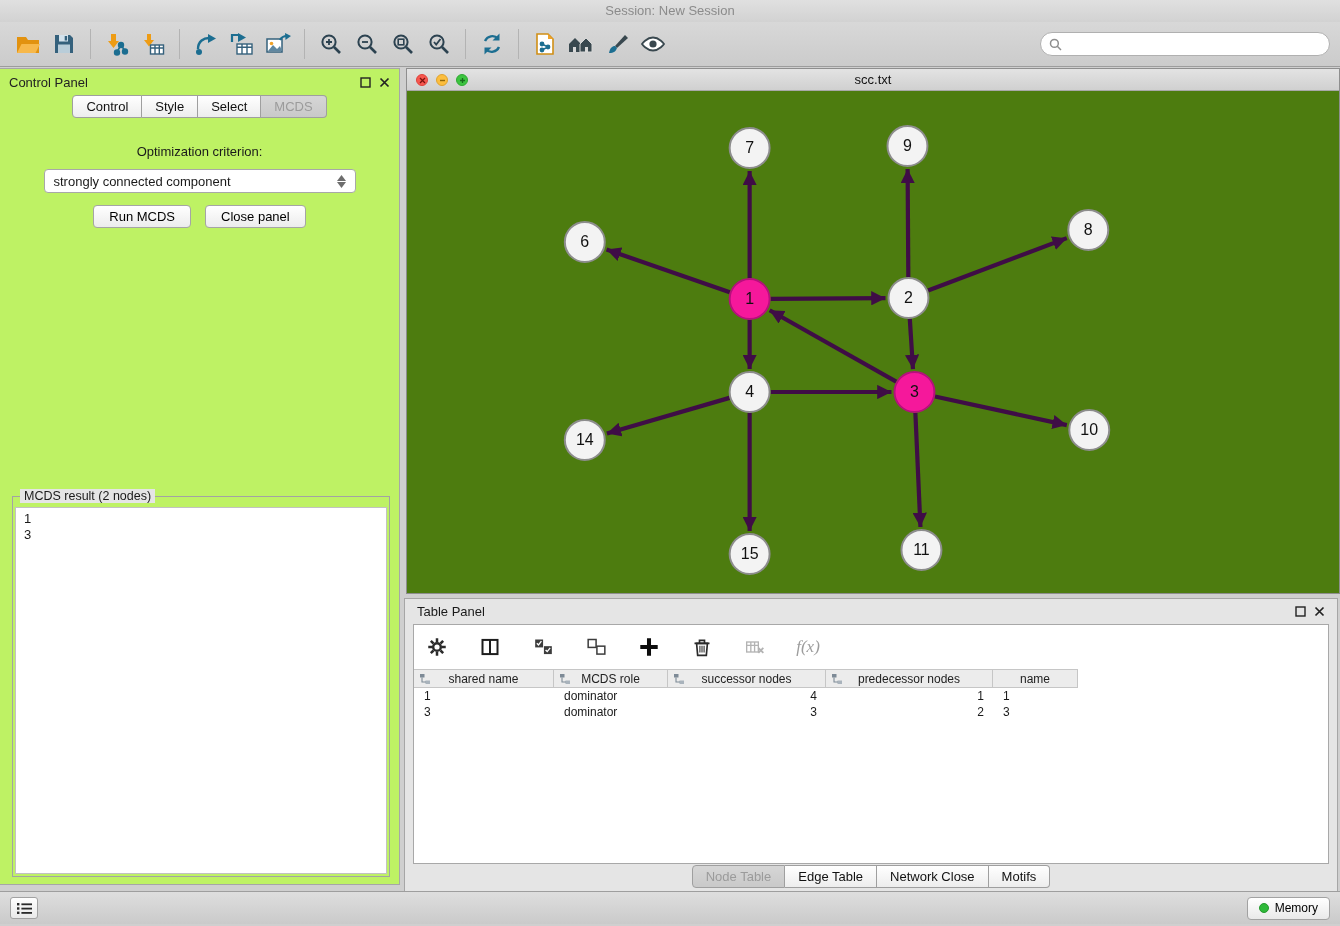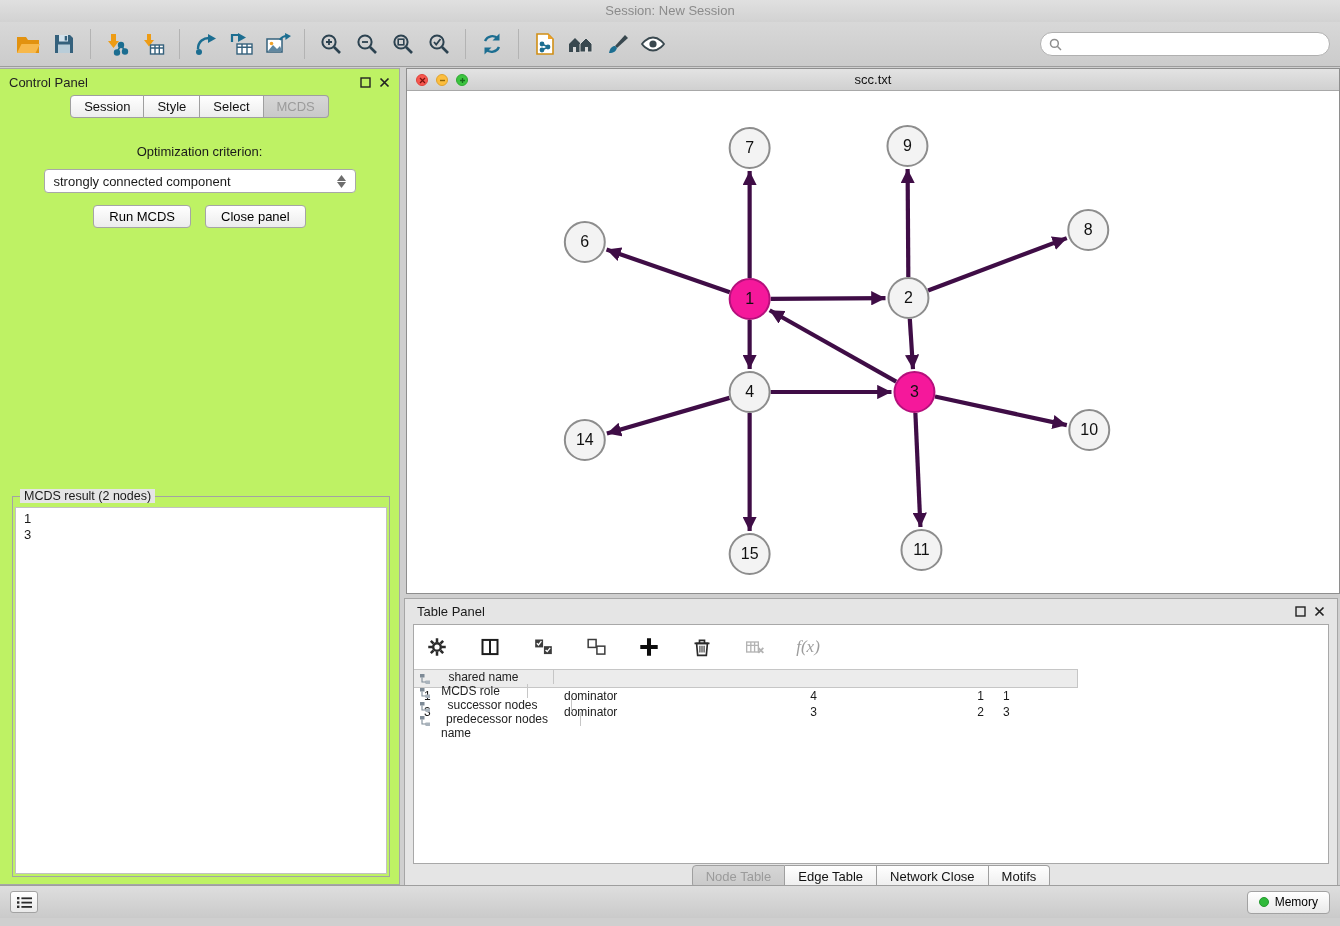--- a/index.html
+++ b/index.html
@@ -81,21 +81,21 @@
     background:#fff; border:1px solid #c2c2c2; padding:3px 8px;
     font-size:13px; line-height:16px; overflow:hidden;
   }
 
   .v-splitter { position:absolute; left:400px; top:0; bottom:8px; width:6px; }
   .h-splitter { position:absolute; left:406px; top:526px; width:934px; height:4px; }
 
   
   .network-panel {
     position:absolute; left:406px; top:0; width:934px; height:526px;
-    border:1px solid #8e8e8e; background:#ffffff;
+    border:1px solid #8e8e8e; background:#4d7c0f;
   }
   .nv-titlebar {
     height:22px; background:linear-gradient(#e3e3e3,#d0d0d0);
     border-bottom:1px solid #a8a8a8; position:relative;
     display:flex; align-items:center; justify-content:center;
     font-size:13px; color:#111;
   }
   .traffic { position:absolute; left:9px; top:5px; display:flex; gap:8px; }
   .light { width:12px; height:12px; border-radius:50%; display:flex; align-items:center; justify-content:center; }
   .light.red   { background:#f7574f; border:1px solid #df423b; }
@@ -115,37 +115,37 @@
   }
   .tbl-toolbar { height:44px; display:flex; align-items:center; gap:23px; padding:0 8px; }
   .tt-btn {
     width:30px; height:30px; border:none; background:transparent;
     display:flex; align-items:center; justify-content:center; cursor:default;
   }
   .fx-label { font-family:"Liberation Serif", serif; font-style:italic; font-size:17px; color:#9d9d9d; }
   .tbl-header {
     display:flex; height:19px; background:#ececec;
     border-top:1px solid #c6c6c6; border-bottom:1px solid #c6c6c6;
-    width:664px; border-right:1px solid #c6c6c6;flex-direction:column;
+    width:664px; border-right:1px solid #c6c6c6;
   }
   .th {
     position:relative; display:flex; align-items:center; justify-content:center;
     border-right:1px solid #c6c6c6; font-size:12px; color:#222; gap:4px;
   }
   .th:last-child { border-right:none; }
   .th svg { position:absolute; left:5px; top:3px; }
   .tr { display:flex; height:16px; }
   .td { font-size:12px; line-height:16px; overflow:hidden; white-space:nowrap; }
   .td.left  { text-align:left;  padding-left:10px; }
   .td.right { text-align:right; padding-right:9px; }
   .tp-tabs { position:absolute; left:0; right:0; bottom:3px; display:flex; justify-content:center; }
 
   
   .statusbar {
-    position:absolute; left:0; bottom:8px; width:100%; height:33px;
+    position:absolute; left:0; bottom:2px; width:100%; height:33px;
     background:linear-gradient(#dedede,#cacaca); border-top:1px solid #9e9e9e;
     display:flex; align-items:center; padding:0 10px;
   }
   .sb-btn {
     width:28px; height:22px; border:1px solid #a2a2a2; border-radius:3px;
     background:linear-gradient(#ffffff,#e9e9e9);
     display:flex; align-items:center; justify-content:center; cursor:default;
   }
   .memory-btn {
     margin-left:auto; height:23px; border:1px solid #a2a2a2; border-radius:4px;
@@ -318,21 +318,21 @@
         <span class="win-icons">
           <svg width="11" height="11" viewBox="0 0 11 11">
               <rect x="1" y="1" width="9" height="9" fill="none" stroke="#222" stroke-width="1.4"></rect>
             </svg>
           <svg width="11" height="11" viewBox="0 0 11 11">
               <path d="M1.5 1.5l8 8M9.5 1.5l-8 8" stroke="#222" stroke-width="1.7"></path>
             </svg>
         </span>
       </div>
       <div class="cp-tabs">
-          <div class="cp-tab">Session</div>
+          <div class="cp-tab">Control</div>
           <div class="cp-tab">Style</div>
           <div class="cp-tab">Select</div>
           <div class="cp-tab active">MCDS</div>
         </div>
 
       <div class="cp-opt-label">Optimization criterion:</div>
 
       <div class="cp-select">
         <span>strongly connected component</span>
         <span class="updown">

